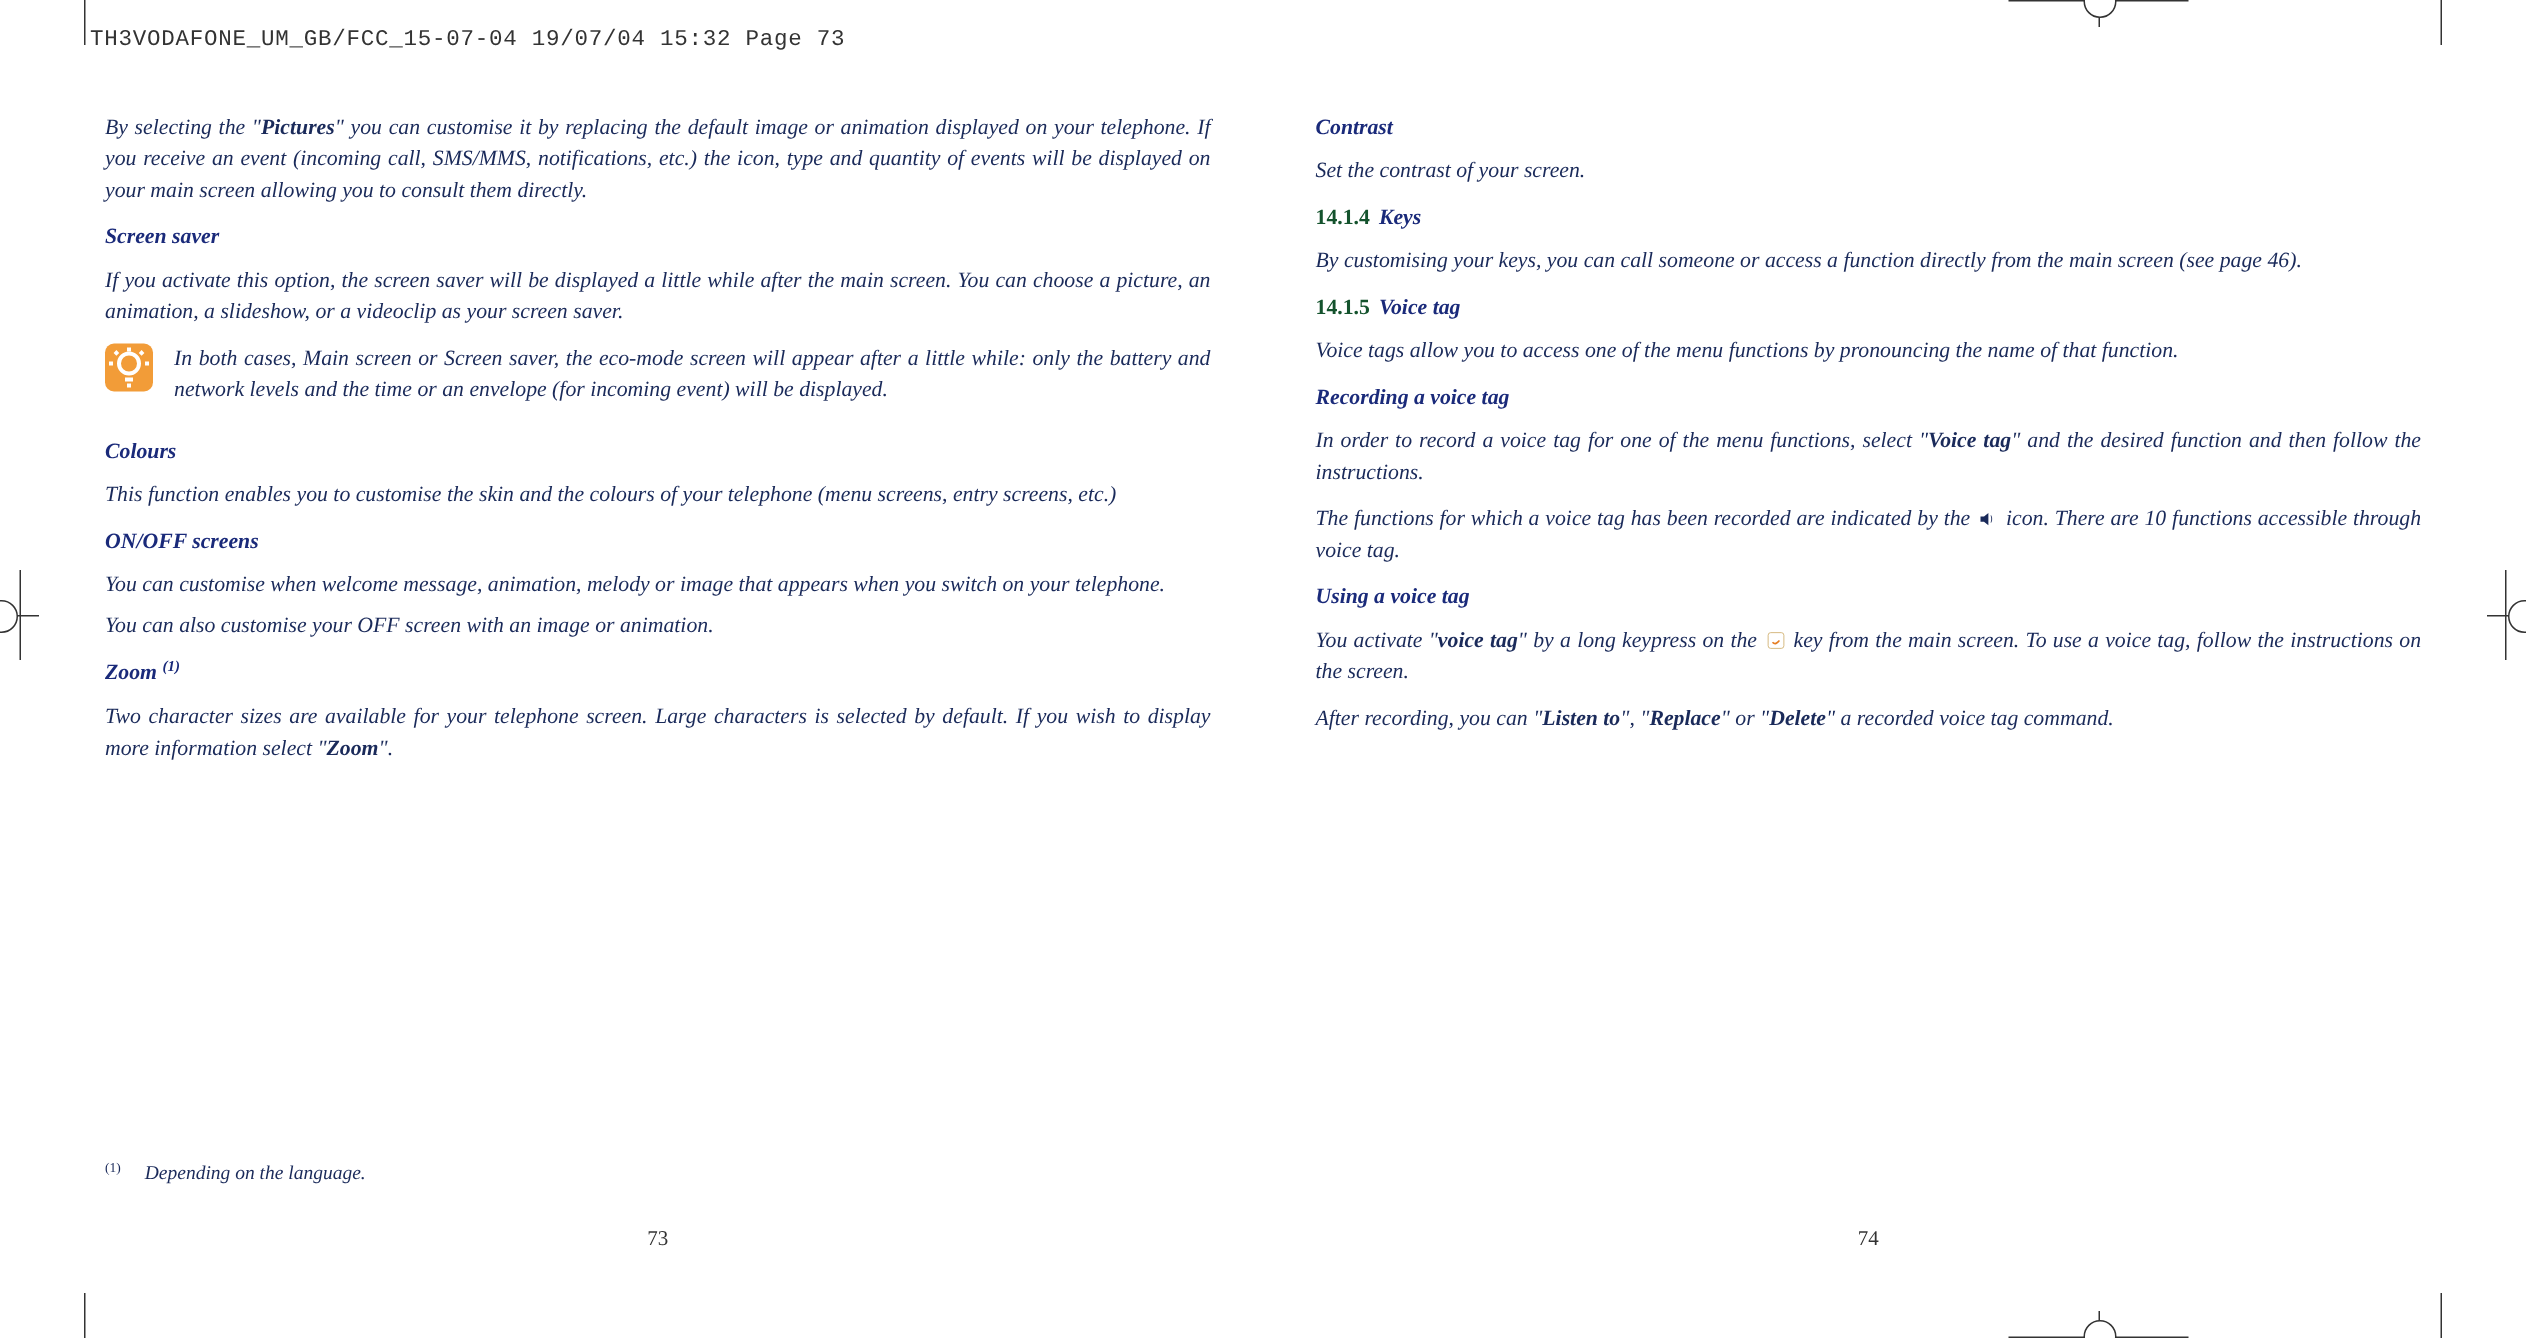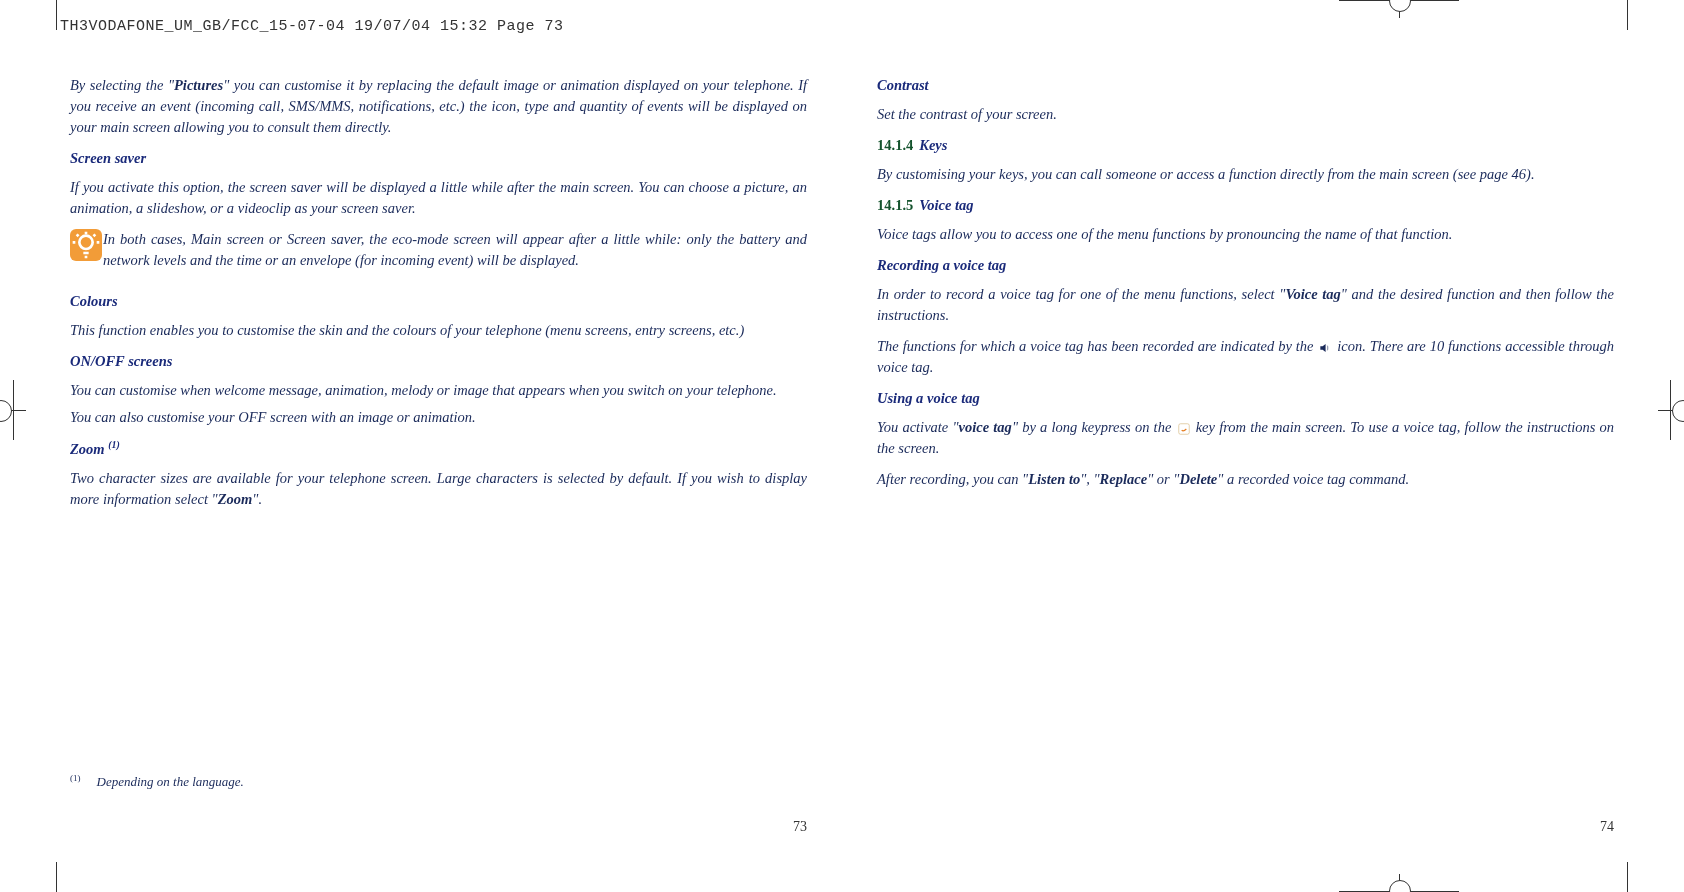--- a/index.html
+++ b/index.html
@@ -57,29 +57,29 @@
     flex: 1;
     position: relative;
     font-size: 14.5px;
     line-height: 1.45;
   }
   .para { margin: 0 0 10px 0; text-align: justify; }
   .para-tight { margin: 0 0 6px 0; text-align: justify; }
   .heading { font-weight: bold; color: #1a2a7a; margin: 10px 0 8px 0; font-style: italic; }
   .bold { font-weight: bold; }
   .secnum { color: #14532d; font-weight: bold; font-style: normal; margin-right: 6px; margin-top: 24px; }
-  .note-row { display:flex; gap:1px; margin: 8px 0 20px 0; }
+  .note-row { display:flex; gap:14px; margin: 8px 0 20px 0; }
   .note-icon {
     flex: 0 0 32px; height:32px; background:#f29c38; border-radius:6px;
     display:flex; align-items:center; justify-content:center; color:#fff; font-size:18px; font-style:normal;
   }
   .note-text { flex:1; text-align: justify; }
   .footnote { position:absolute; bottom:60px; left:0; font-size:13px; }
   .fn-mark { font-size:9px; vertical-align: super; margin-right: 16px; font-style:normal;}
-  .pagenum { position:absolute; bottom:15px; left:0; right:0; text-align:right; font-style:normal; font-size:14px; color:#333;}
+  .pagenum { position:absolute; bottom:15px; left:0; right:0; text-align:center; font-style:normal; font-size:14px; color:#333;}
   .sup { font-size:10px; vertical-align: super; font-weight:bold;}
   .inline-icon {
     display:inline-block; width:16px; height:14px; vertical-align:middle;
     position:relative; top:-1px;
   }
   .speaker-icon svg, .key-icon svg { width:100%; height:100%; }
 </style>
 </head>
 <body>
 

